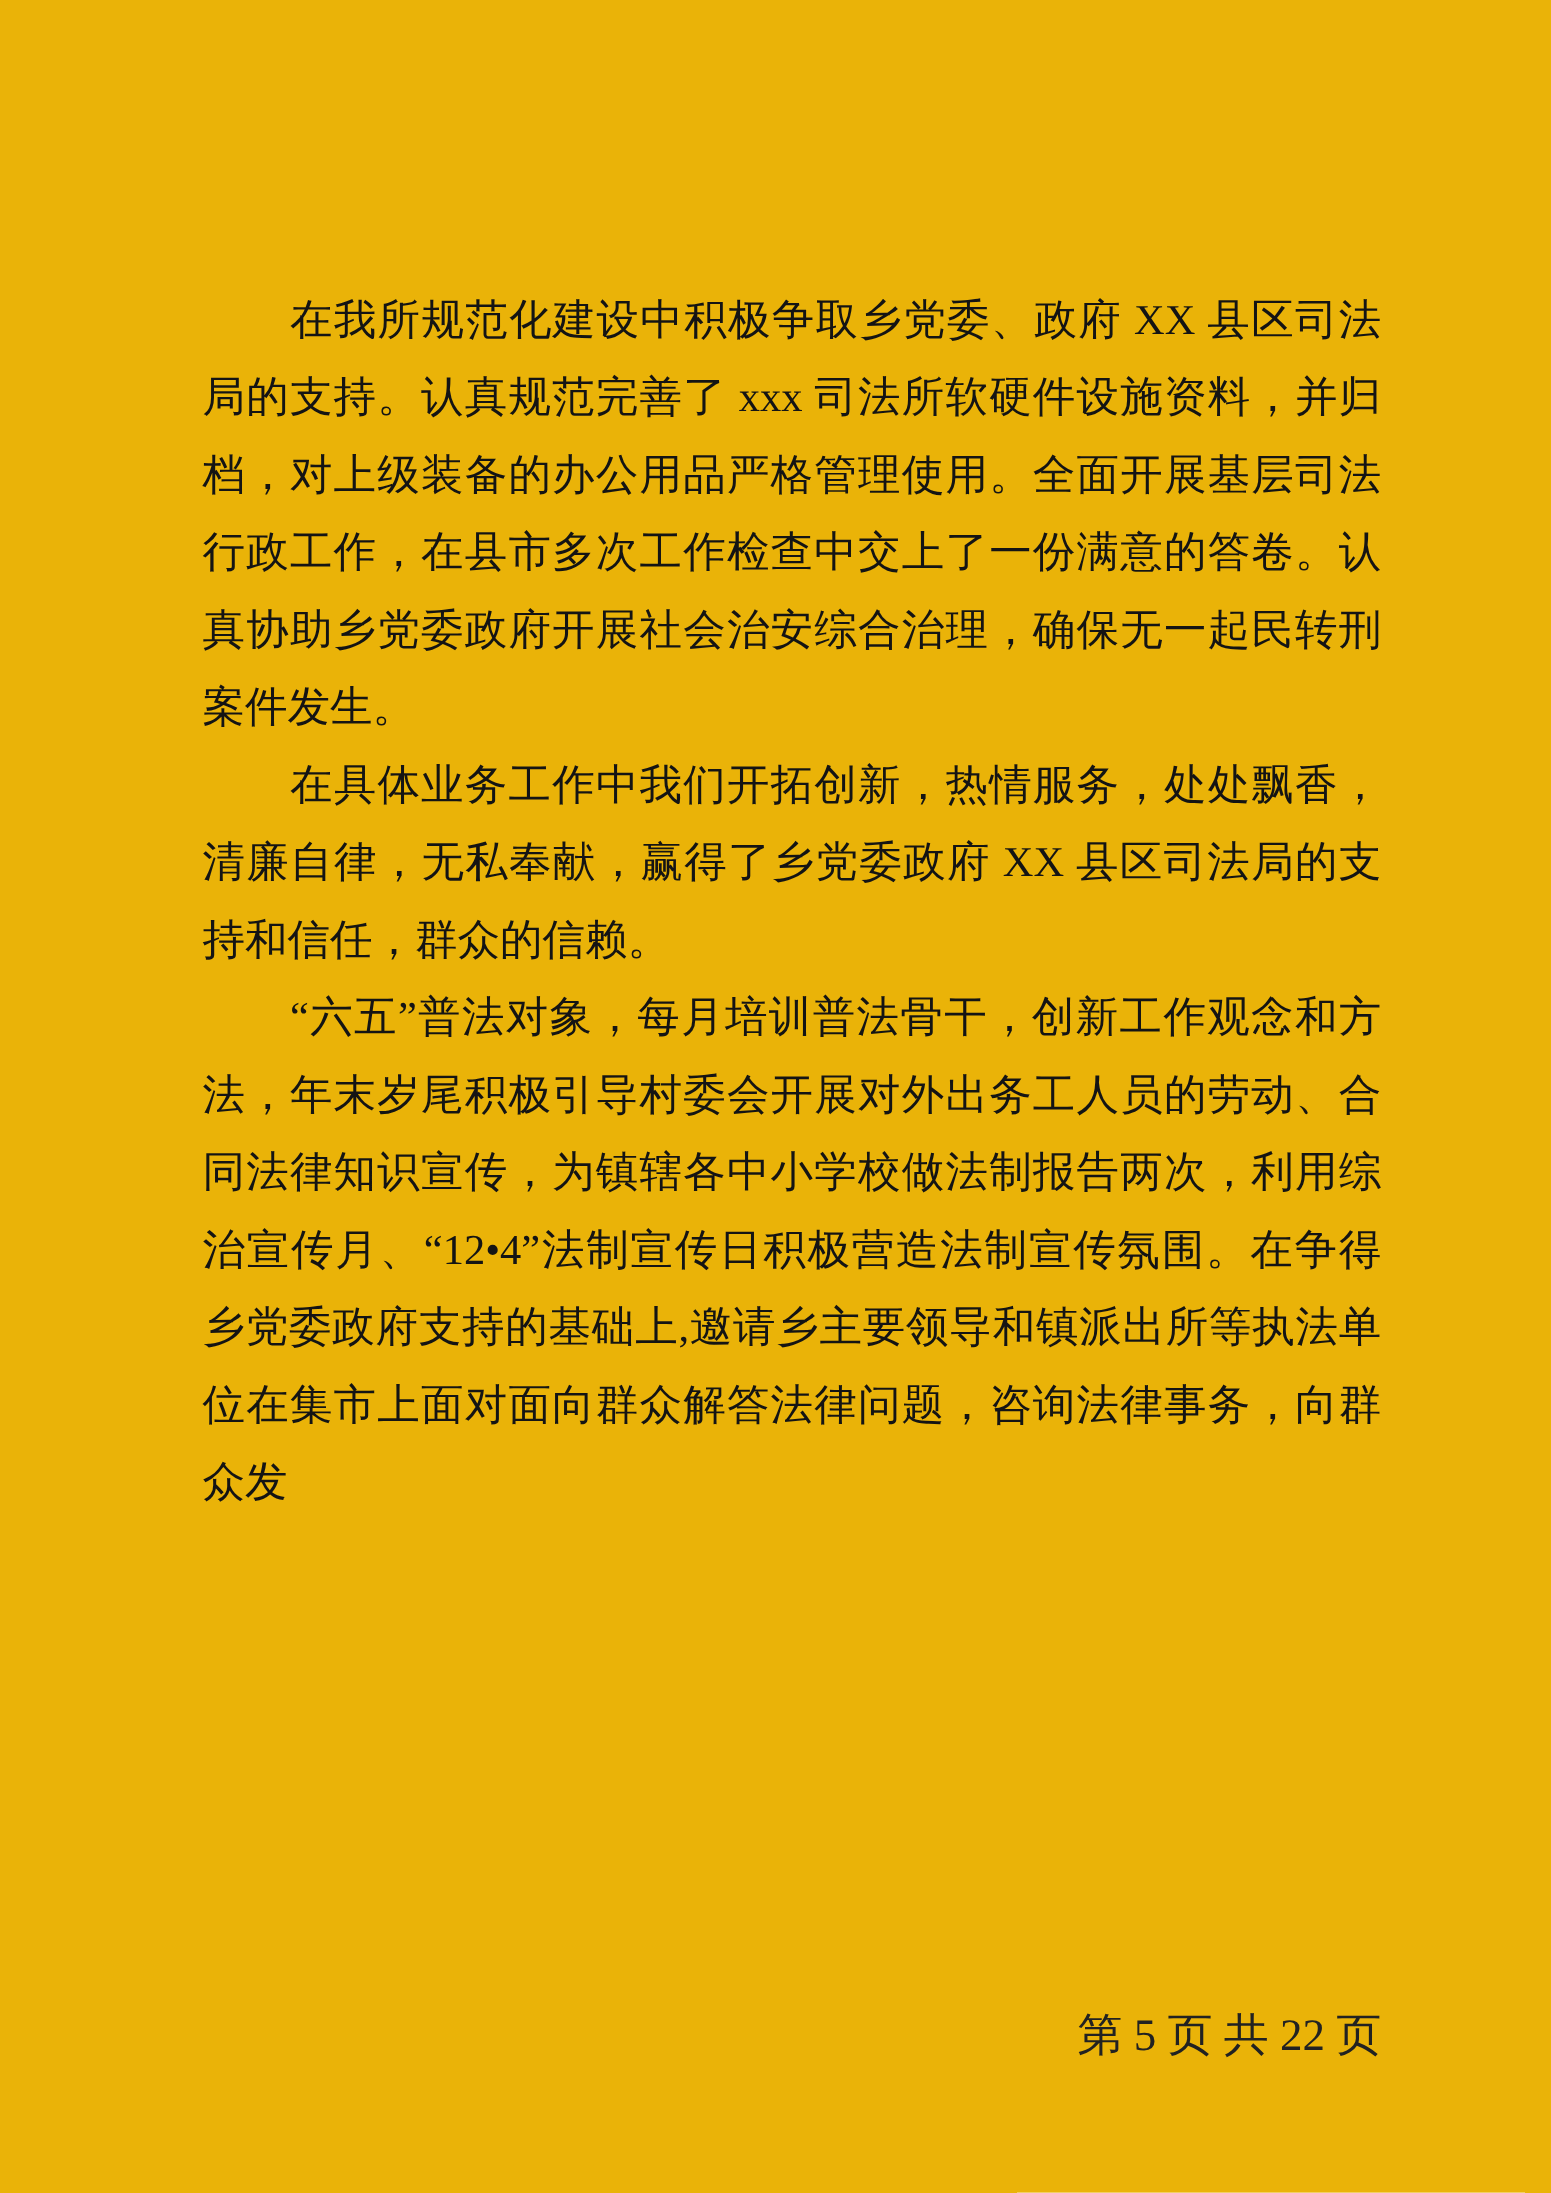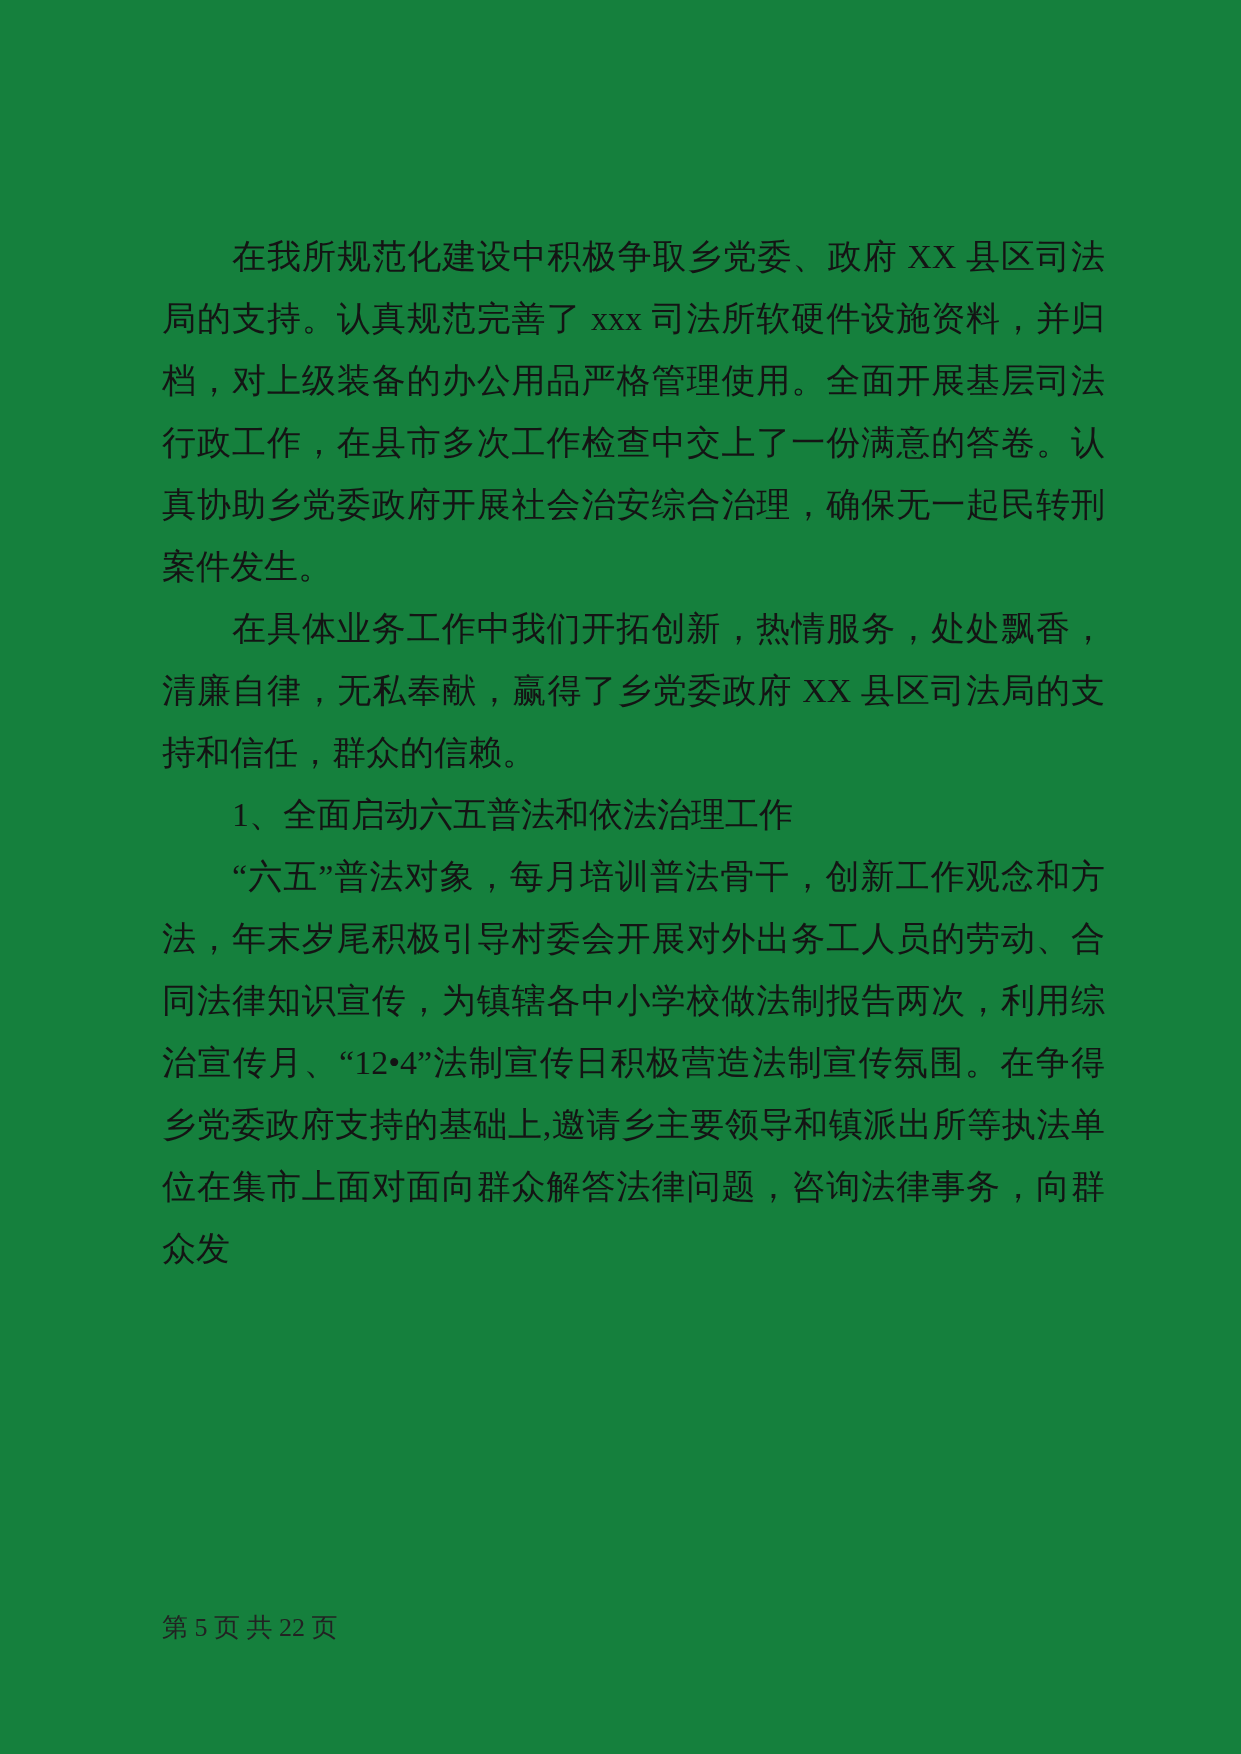--- a/index.html
+++ b/index.html
@@ -11,21 +11,21 @@
     width: 1241px;
     height: 1754px;
     position: relative;
     font-family: "Liberation Serif", "DejaVu Serif", serif;
     color: #141414;
     overflow: hidden;
   }
   .page {
     position: absolute;
     inset: 0;
-    background: #15803d;
+    background: #eab308;
   }
   .content {
     position: absolute;
     left: 162px;
     top: 226px;
     width: 943px;
   }
   .content p {
     margin: 0;
     padding: 0;
@@ -37,33 +37,32 @@
     text-justify: inter-character;
     text-indent: 70px;
     font-weight: 400;
     word-break: break-all;
   }
   .footer {
     position: absolute;
     left: 162px;
     top: 1608px;
     width: 943px;
-    text-align: left;
-    font-size: 26px;
+    text-align: right;
+    font-size: 36px;
     line-height: 40px;
     color: #222222;
   }
 </style>
 </head>
 <body>
 
 <div class="page">
   <div class="content">
     <p>在我所规范化建设中积极争取乡党委、政府 XX 县区司法局的支持。认真规范完善了 xxx 司法所软硬件设施资料，并归档，对上级装备的办公用品严格管理使用。全面开展基层司法行政工作，在县市多次工作检查中交上了一份满意的答卷。认真协助乡党委政府开展社会治安综合治理，确保无一起民转刑案件发生。</p>
     <p>在具体业务工作中我们开拓创新，热情服务，处处飘香，清廉自律，无私奉献，赢得了乡党委政府 XX 县区司法局的支持和信任，群众的信赖。</p>
-    <p>1、全面启动六五普法和依法治理工作</p>
     <p>“六五”普法对象，每月培训普法骨干，创新工作观念和方法，年末岁尾积极引导村委会开展对外出务工人员的劳动、合同法律知识宣传，为镇辖各中小学校做法制报告两次，利用综治宣传月、“12•4”法制宣传日积极营造法制宣传氛围。在争得乡党委政府支持的基础上,邀请乡主要领导和镇派出所等执法单位在集市上面对面向群众解答法律问题，咨询法律事务，向群众发</p>
   </div>
 
   <div class="footer">
     <span>第 5 页 共 22 页</span>
   </div>
 </div>
 
 </body></html>

